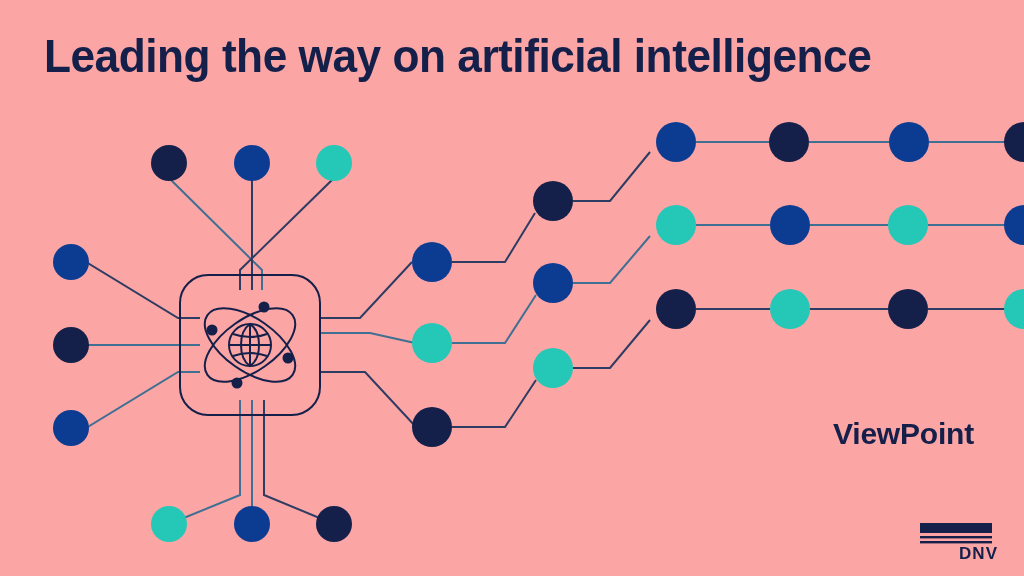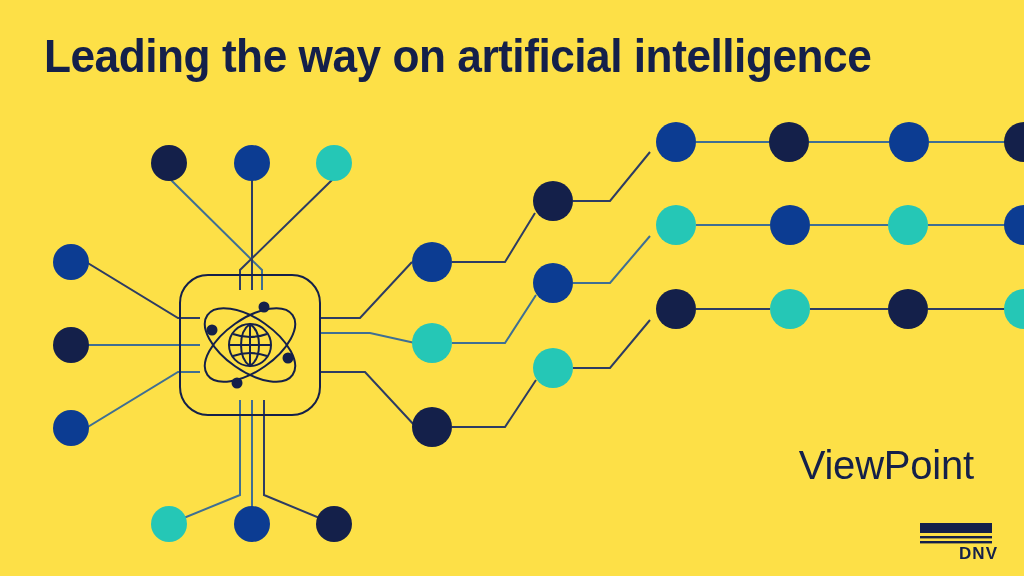--- a/index.html
+++ b/index.html
@@ -38,42 +38,42 @@
     font-weight: bold;
     letter-spacing: -0.5px;
     line-height: 1.06;
     white-space: nowrap;
     transform: scaleX(0.94);
     transform-origin: left top;
   }
   #footer-text {
     position: absolute;
     right: 50px;
-    top: 440px;
+    top: 415px;
     text-align: right;
     color: #14204A;
     font-family: "Liberation Sans", sans-serif;
-    font-size: 40px;
-    font-weight: normal;
+    font-size: 30px;
+    font-weight: bold;
     line-height: 1.28;
     letter-spacing: -0.2px;
   }
   #footer-text div { display: block; }
   #logo {
     position: absolute;
     right: 18px;
     top: 521px;
     width: 92px;
     height: 46px;
   }
 </style>
 </head>
 <body>
 
-<div id="slide" style="background: #fde047;">
+<div id="slide" style="background: #fca5a5;">
 
   <svg id="artwork" viewBox="0 0 1024 576" xmlns="http://www.w3.org/2000/svg">
     <g id="connector-lines" fill="none" stroke="#2D3C63" stroke-width="2">
 
       <path d="M169 163 L169 178 L262 270 L262 290" stroke="#3F6F93"></path>
       <path d="M252 163 L252 290"></path>
       <path d="M334 163 L334 178 L240 270 L240 290"></path>
 
       <path d="M71 262 L86 262 L178 318 L200 318"></path>
       <path d="M71 345 L200 345" stroke="#3F6F93"></path>

